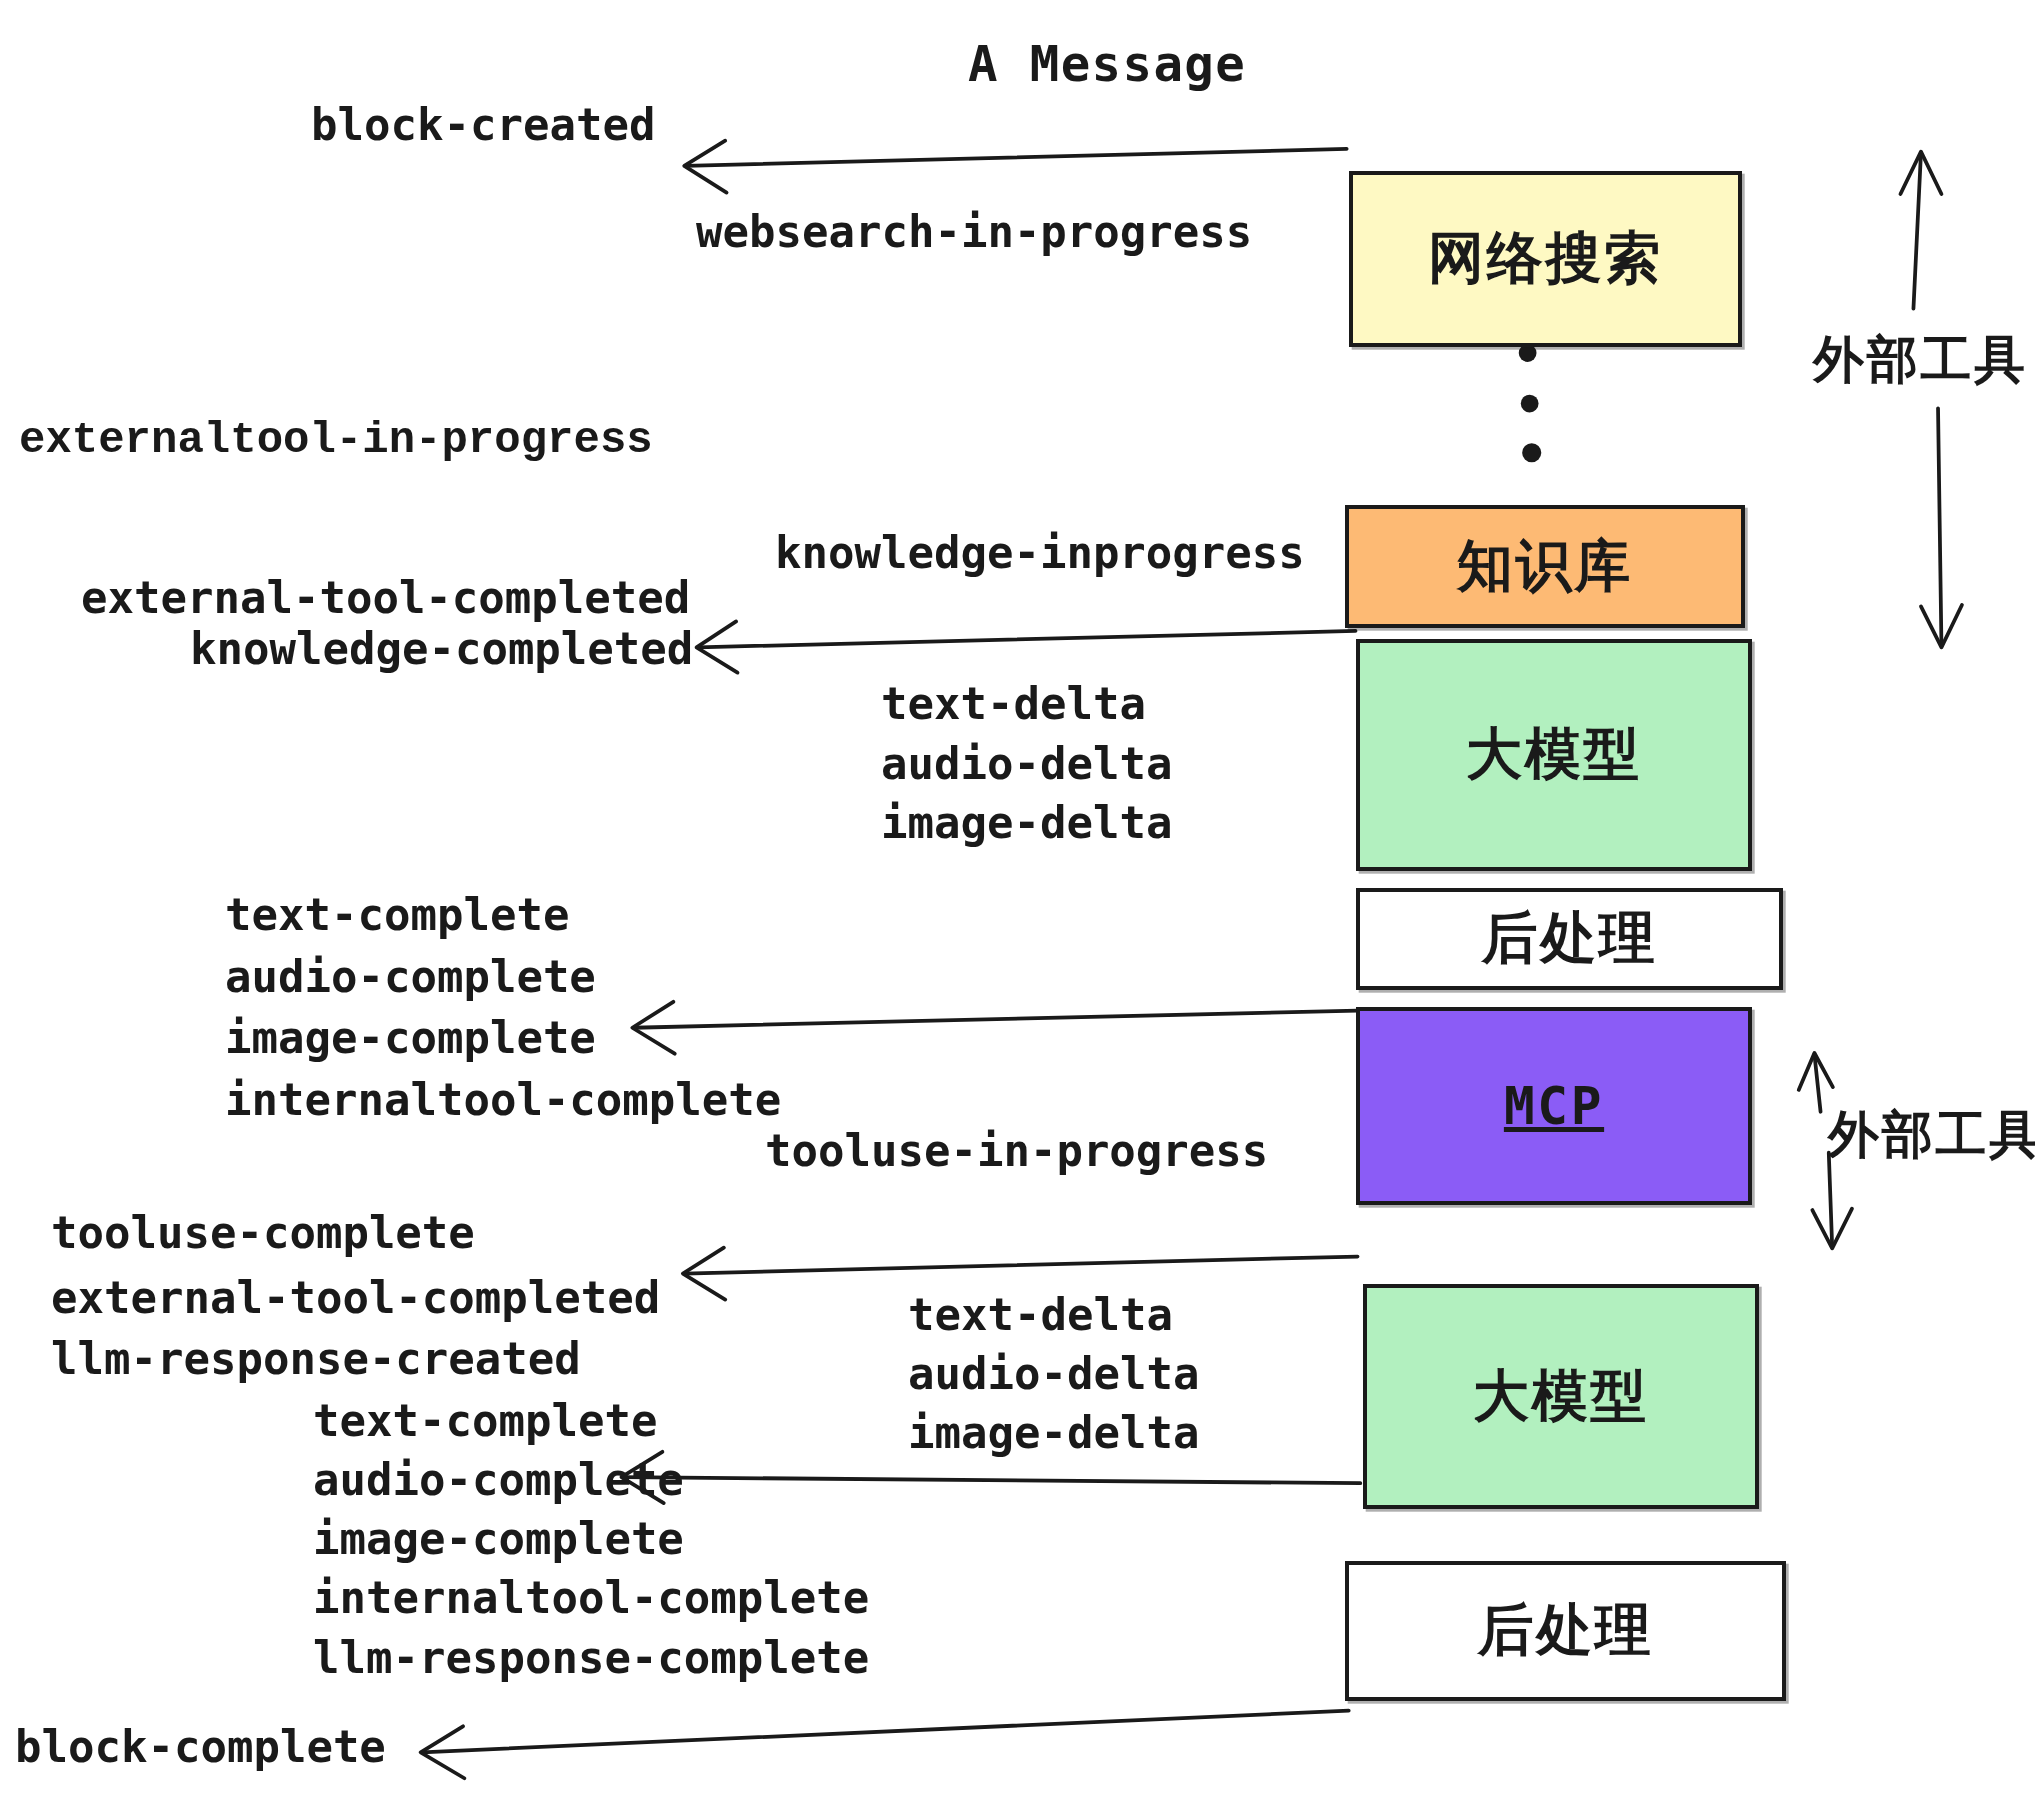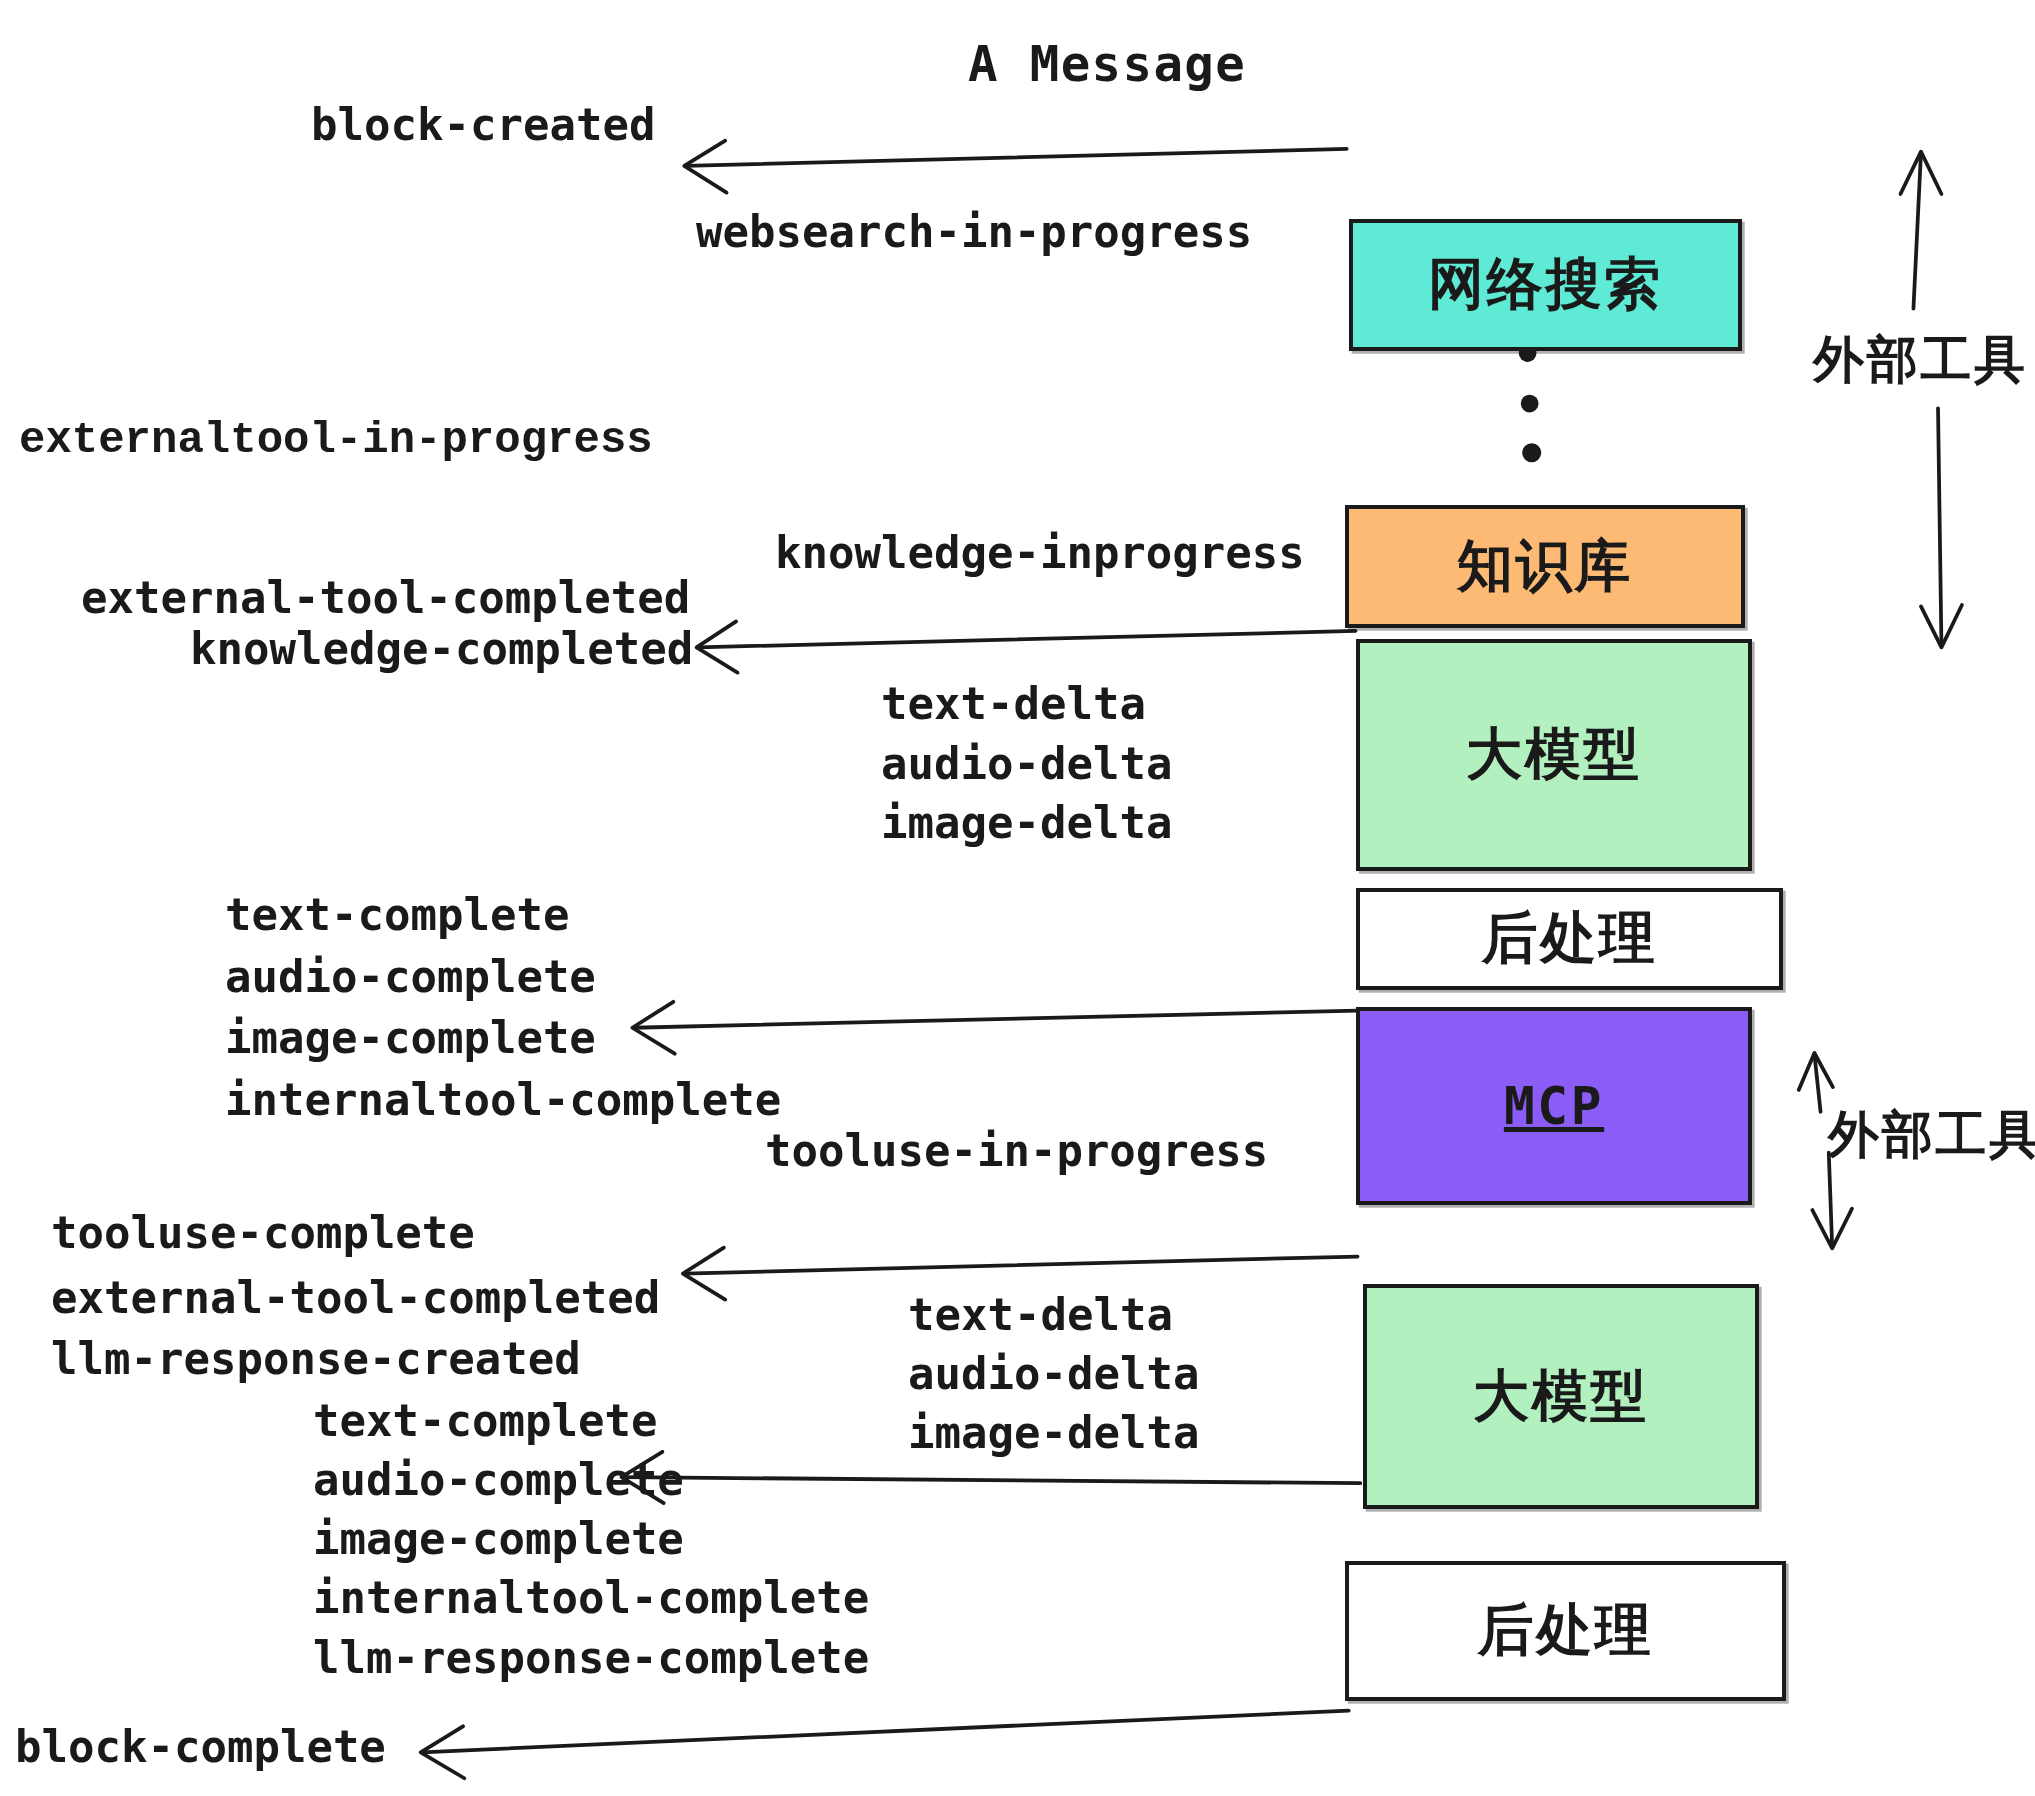--- a/index.html
+++ b/index.html
@@ -136,21 +136,21 @@
   <div class="ev" style="left:908px;top:1291px;">text-delta</div>
   <div class="ev" style="left:908px;top:1350px;">audio-delta</div>
   <div class="ev" style="left:908px;top:1409px;">image-delta</div>
   <div class="ev" style="left:313px;top:1397px;">text-complete</div>
   <div class="ev" style="left:313px;top:1456px;">audio-complete</div>
   <div class="ev" style="left:313px;top:1515px;">image-complete</div>
   <div class="ev" style="left:313px;top:1574px;">internaltool-complete</div>
   <div class="ev" style="left:313px;top:1634px;">llm-response-complete</div>
   <div class="ev" style="left:15px;top:1723px;">block-complete</div>
 
-  <div class="box" style="left:1349px;top:171px;width:393px;height:132px;background:#5eead4;margin-top:48px;">
+  <div class="box" style="left:1349px;top:171px;width:393px;height:176px;background:#fef9c3;">
     <span class="lbl">网络搜索</span>
   </div>
   <div class="box" style="left:1345px;top:505px;width:400px;height:123px;background:#fdba74;">
     <span class="lbl">知识库</span>
   </div>
   <div class="box" style="left:1356px;top:639px;width:396px;height:232px;background:#b2f0bf;">
     <span class="lbl">大模型</span>
   </div>
   <div class="box" style="left:1356px;top:888px;width:427px;height:102px;background:#ffffff;">
     <span class="lbl">后处理</span>

